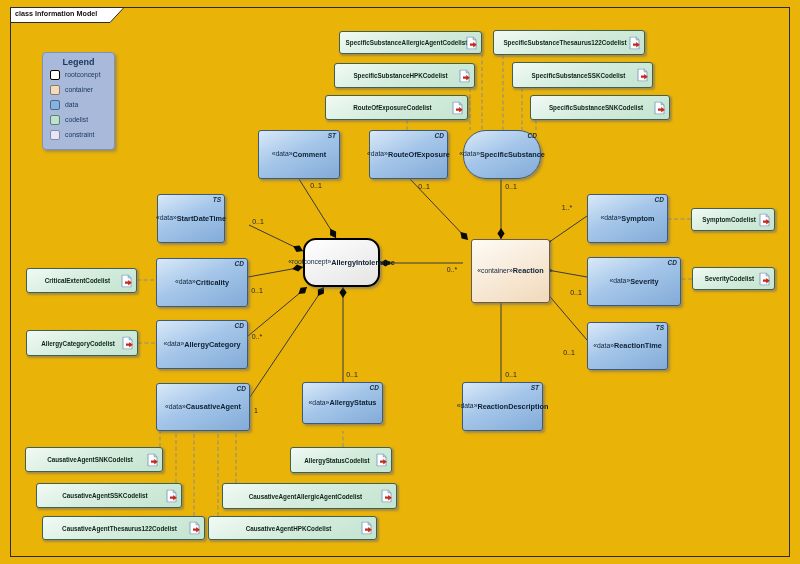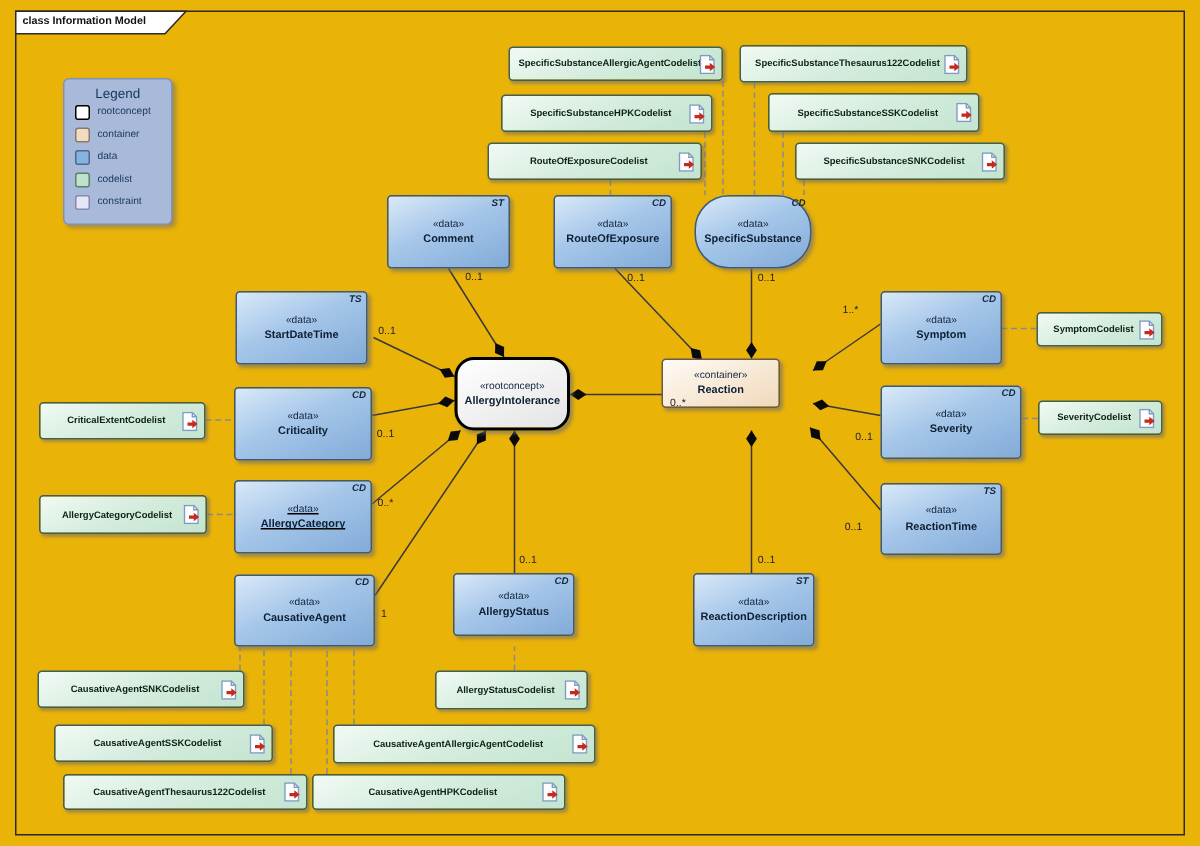--- a/index.html
+++ b/index.html
@@ -2,26 +2,26 @@
 <html><head>
 <meta charset="utf-8">
 <style>
   html,body{margin:0;padding:0;background:#ffffff;}
   body{font-family:"Liberation Sans", sans-serif;}
   #canvas{position:relative;width:800px;height:564px;background:#eab308;overflow:hidden;}
   #edge-layer{position:absolute;left:0;top:0;width:800px;height:564px;}
   #frame-title{position:absolute;left:15px;top:9px;font-size:7.2px;font-weight:bold;color:#111111;white-space:nowrap;}
   
   #legend{position:absolute;left:42px;top:52px;width:71px;height:96px;background:#a9b9da;border:1px solid #7e92ba;border-radius:4px;box-shadow:2px 2px 3px rgba(110,110,110,.55);}
-  #legend .legend-title{font-size:9px;font-weight:normal;color:#17365d;text-align:center;margin-top:4px;}
+  #legend .legend-title{font-size:9px;font-weight:bold;color:#17365d;text-align:center;margin-top:4px;}
   .legend-row{display:flex;align-items:center;gap:5px;height:15px;padding-left:7px;}
   .legend-swatch{width:10px;height:10px;border-radius:2px;box-sizing:border-box;flex:0 0 auto;}
   .legend-label{font-size:6.8px;color:#17365d;white-space:nowrap;}
   
-  .node{position:absolute;border-radius:3px;display:flex;flex-direction:column;align-items:center;justify-content:center;box-shadow:2px 2px 2.5px rgba(110,110,110,.6);box-sizing:border-box;}
+  .node{position:absolute;border-radius:3px;display:flex;flex-direction:row;align-items:center;justify-content:center;box-shadow:2px 2px 2.5px rgba(110,110,110,.6);box-sizing:border-box;}
   .node.data{background:linear-gradient(155deg,#d9e9f8 0%,#a5c6e9 45%,#82abd8 100%);border:1px solid #3c5a7c;}
   .node.rootconcept{background:linear-gradient(155deg,#ffffff 0%,#e4e4e4 100%);border:2.4px solid #000000;}
   .node.container{background:linear-gradient(155deg,#fefbf6 0%,#f1d9ba 100%);border:1px solid #6b5a45;}
   .node .stereo{font-size:6.8px;color:#10243c;line-height:1.25;}
   .node .nm{font-size:7.3px;font-weight:bold;color:#0d1f33;line-height:1.25;white-space:nowrap;}
   .node .badge{position:absolute;top:1px;right:3px;font-size:6.5px;font-style:italic;font-weight:bold;color:#15293d;}
   
   .codelist{position:absolute;background:linear-gradient(155deg,#f1faf4 0%,#d4ecdd 50%,#c3e4d0 100%);border:1px solid #41604f;border-radius:3px;display:flex;align-items:center;justify-content:center;box-shadow:1.5px 1.5px 2px rgba(110,110,110,.55);box-sizing:border-box;}
   .codelist .lbl{font-size:6.3px;font-weight:bold;color:#0d2215;white-space:nowrap;padding-right:8px;}
   .codelist .doc{position:absolute;right:3px;top:50%;transform:translateY(-50%);}
@@ -113,31 +113,31 @@
       <div class="node data" style="left: 369px; top: 130px; width: 79px; height: 49px;">
         <div class="badge">CD</div>
         <div class="stereo">«data»</div>
         <div class="nm">RouteOfExposure</div>
       </div>
       <div class="node data" style="left: 463px; top: 130px; width: 78px; height: 49px; border-radius: 23px;">
         <div class="badge">CD</div>
         <div class="stereo">«data»</div>
         <div class="nm">SpecificSubstance</div>
       </div>
-      <div class="node data" style="left: 157px; top: 194px; width: 88px; height: 49px;">
+      <div class="node data" style="left: 157px; top: 194px; width: 68px; height: 49px;">
         <div class="badge">TS</div>
         <div class="stereo">«data»</div>
         <div class="nm">StartDateTime</div>
       </div>
       <div class="node data" style="left: 156px; top: 258px; width: 92px; height: 49px;">
         <div class="badge">CD</div>
         <div class="stereo">«data»</div>
         <div class="nm">Criticality</div>
       </div>
-      <div class="node data" style="left: 156px; top: 320px; width: 92px; height: 49px; text-decoration: underline;">
+      <div class="node data" style="left: 156px; top: 320px; width: 92px; height: 49px;">
         <div class="badge">CD</div>
         <div class="stereo">«data»</div>
         <div class="nm">AllergyCategory</div>
       </div>
       <div class="node data" style="left: 156px; top: 383px; width: 94px; height: 48px;">
         <div class="badge">CD</div>
         <div class="stereo">«data»</div>
         <div class="nm">CausativeAgent</div>
       </div>
       <div class="node data" style="left: 302px; top: 382px; width: 81px; height: 42px;">
@@ -162,21 +162,21 @@
       </div>
       <div class="node data" style="left: 587px; top: 322px; width: 81px; height: 48px;">
         <div class="badge">TS</div>
         <div class="stereo">«data»</div>
         <div class="nm">ReactionTime</div>
       </div>
       <div class="node rootconcept" style="left: 303px; top: 238px; width: 77px; height: 49px; border-radius: 13px;">
         <div class="stereo">«rootconcept»</div>
         <div class="nm">AllergyIntolerance</div>
       </div>
-      <div class="node container" style="left: 441px; top: 239px; width: 79px; height: 33px; align-items: center;">
+      <div class="node container" style="left: 471px; top: 239px; width: 79px; height: 64px; align-items: center;">
         <div class="stereo">«container»</div>
         <div class="nm">Reaction</div>
       </div>
       <div class="codelist" style="left: 339px; top: 31px; width: 143px; height: 23px;">
         <div class="lbl">SpecificSubstanceAllergicAgentCodelist</div>
         <svg class="doc" width="12" height="13" viewBox="0 0 12 13">
           <path d="M1,0.5 h6.2 l2.8,2.8 v9.2 h-9 z" fill="#fdfdff" stroke="#7d9cc0" stroke-width="0.9"></path>
           <path d="M7.2,0.5 v2.8 h2.8" fill="none" stroke="#7d9cc0" stroke-width="0.9"></path>
           <path d="M4,7.1 h3.2 v-1.7 l3.6,2.8 -3.6,2.8 v-1.7 h-3.2 z" fill="#c42b1c"></path>
         </svg>

